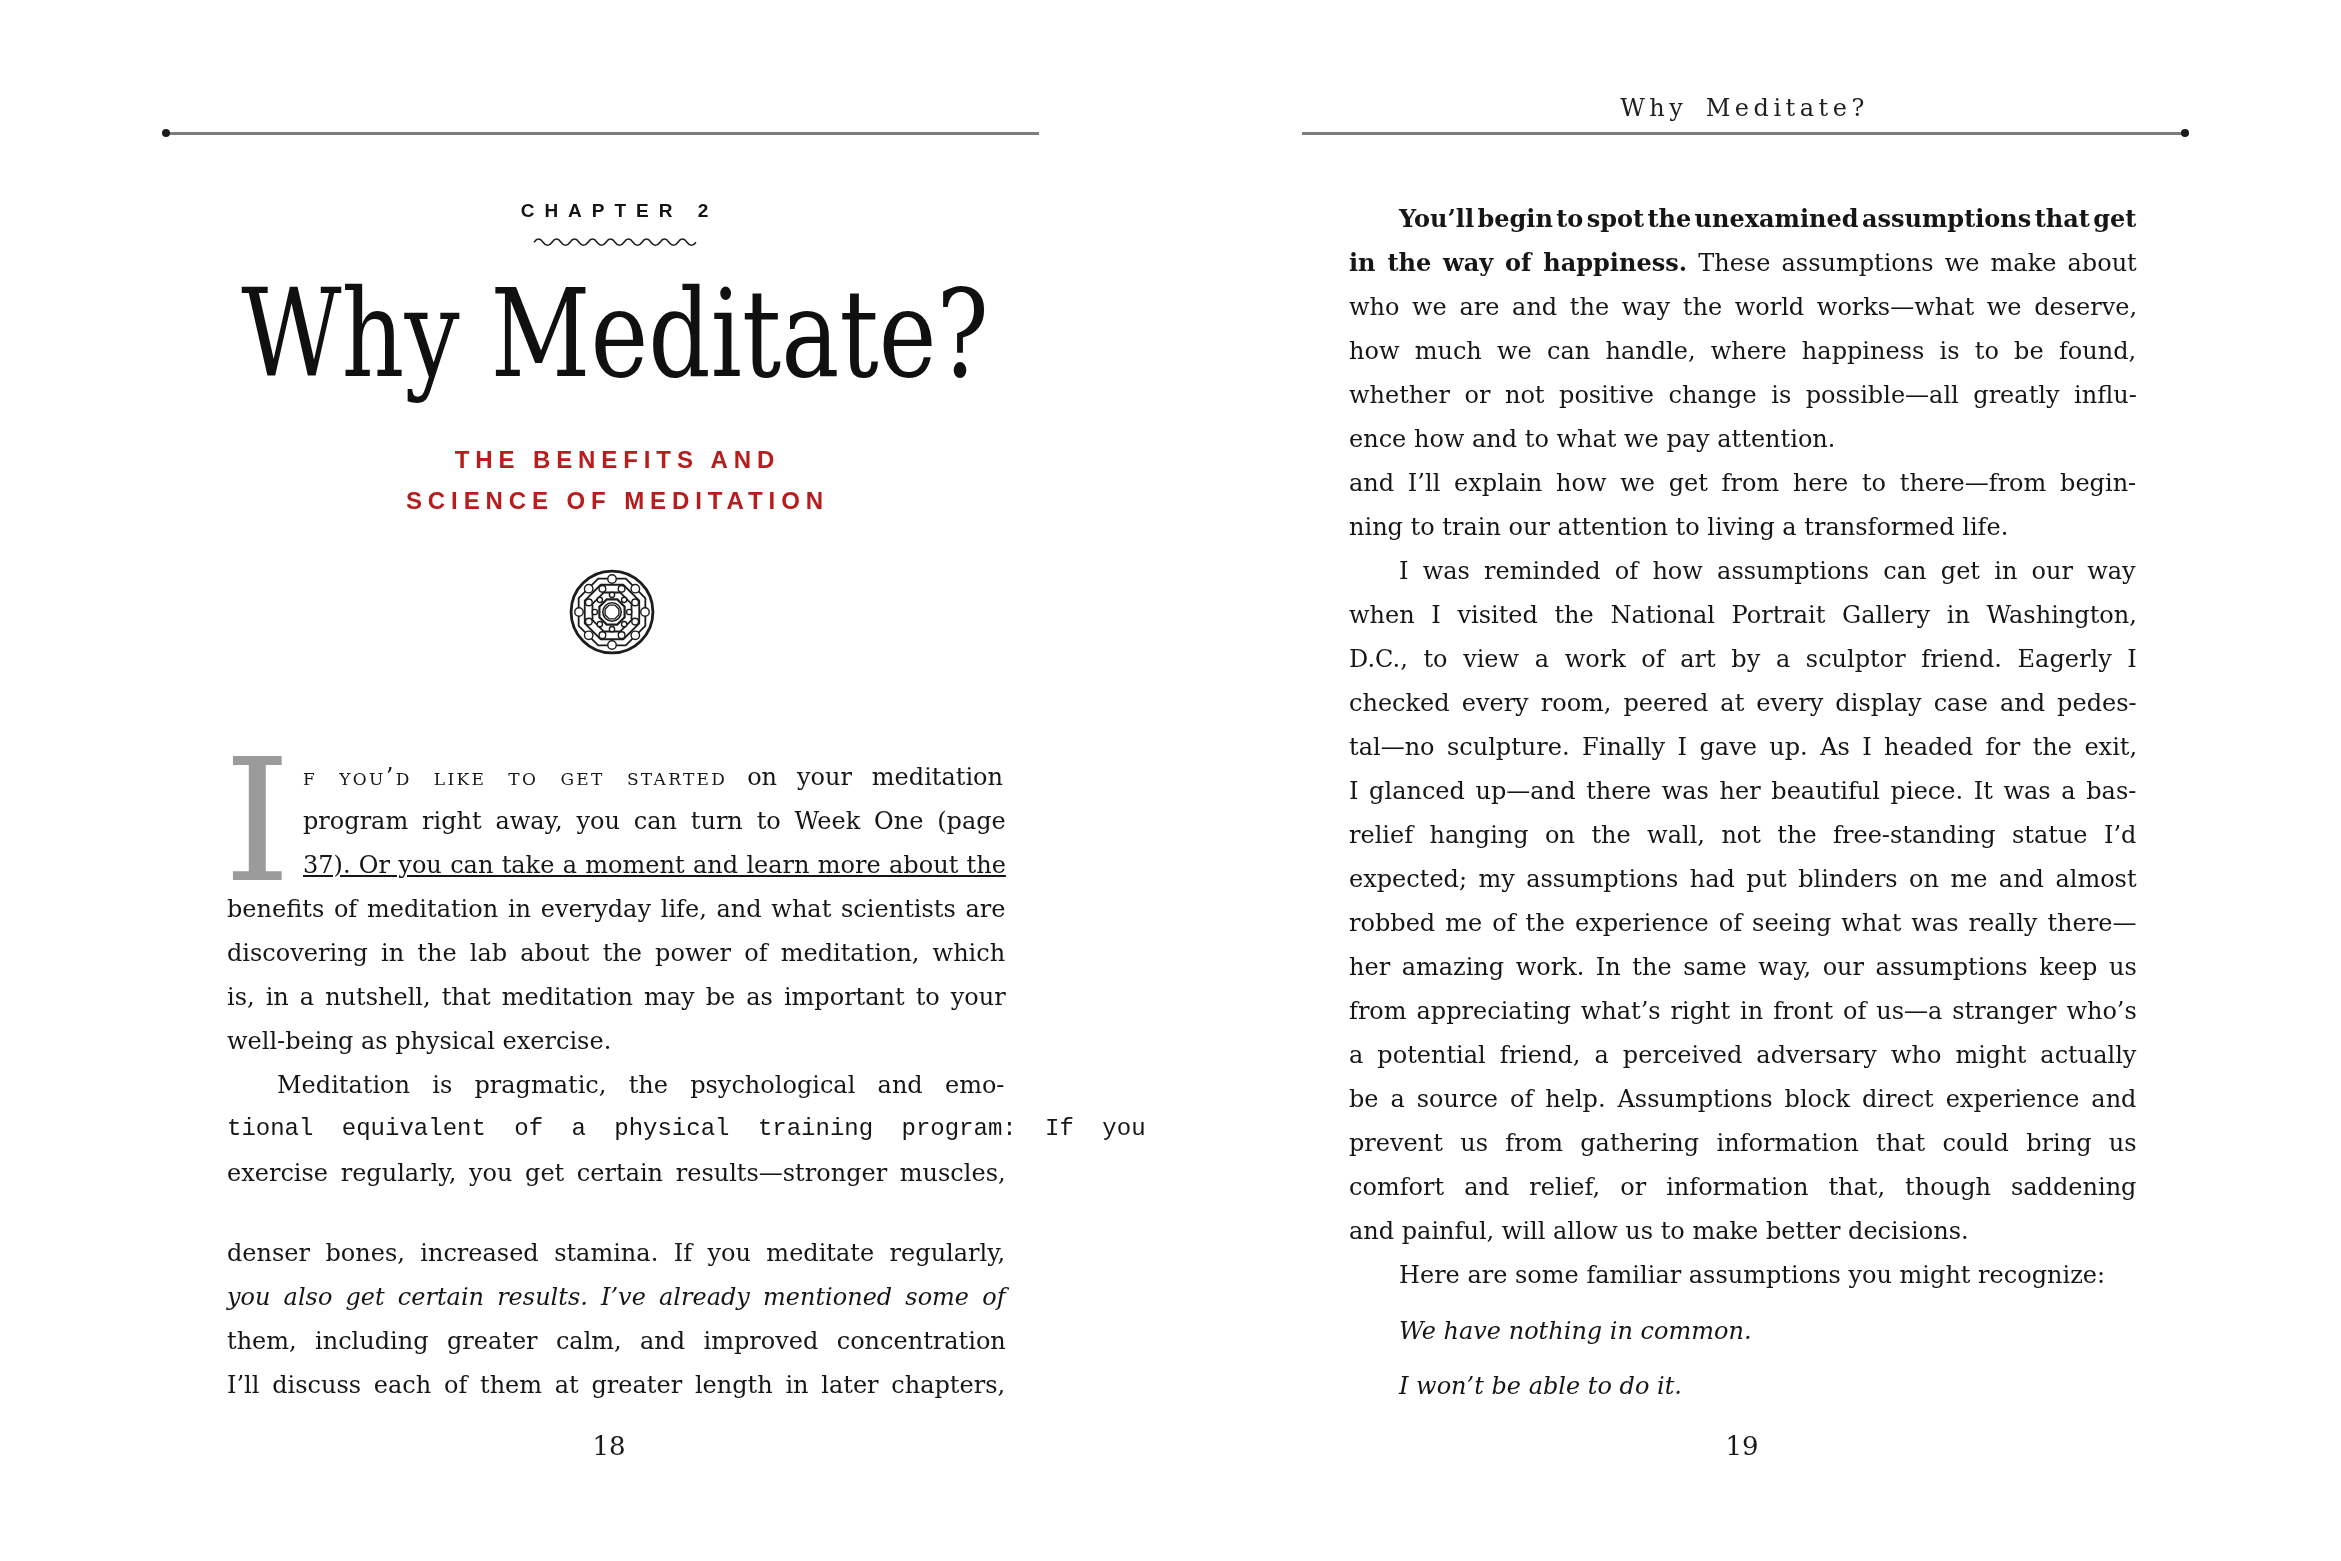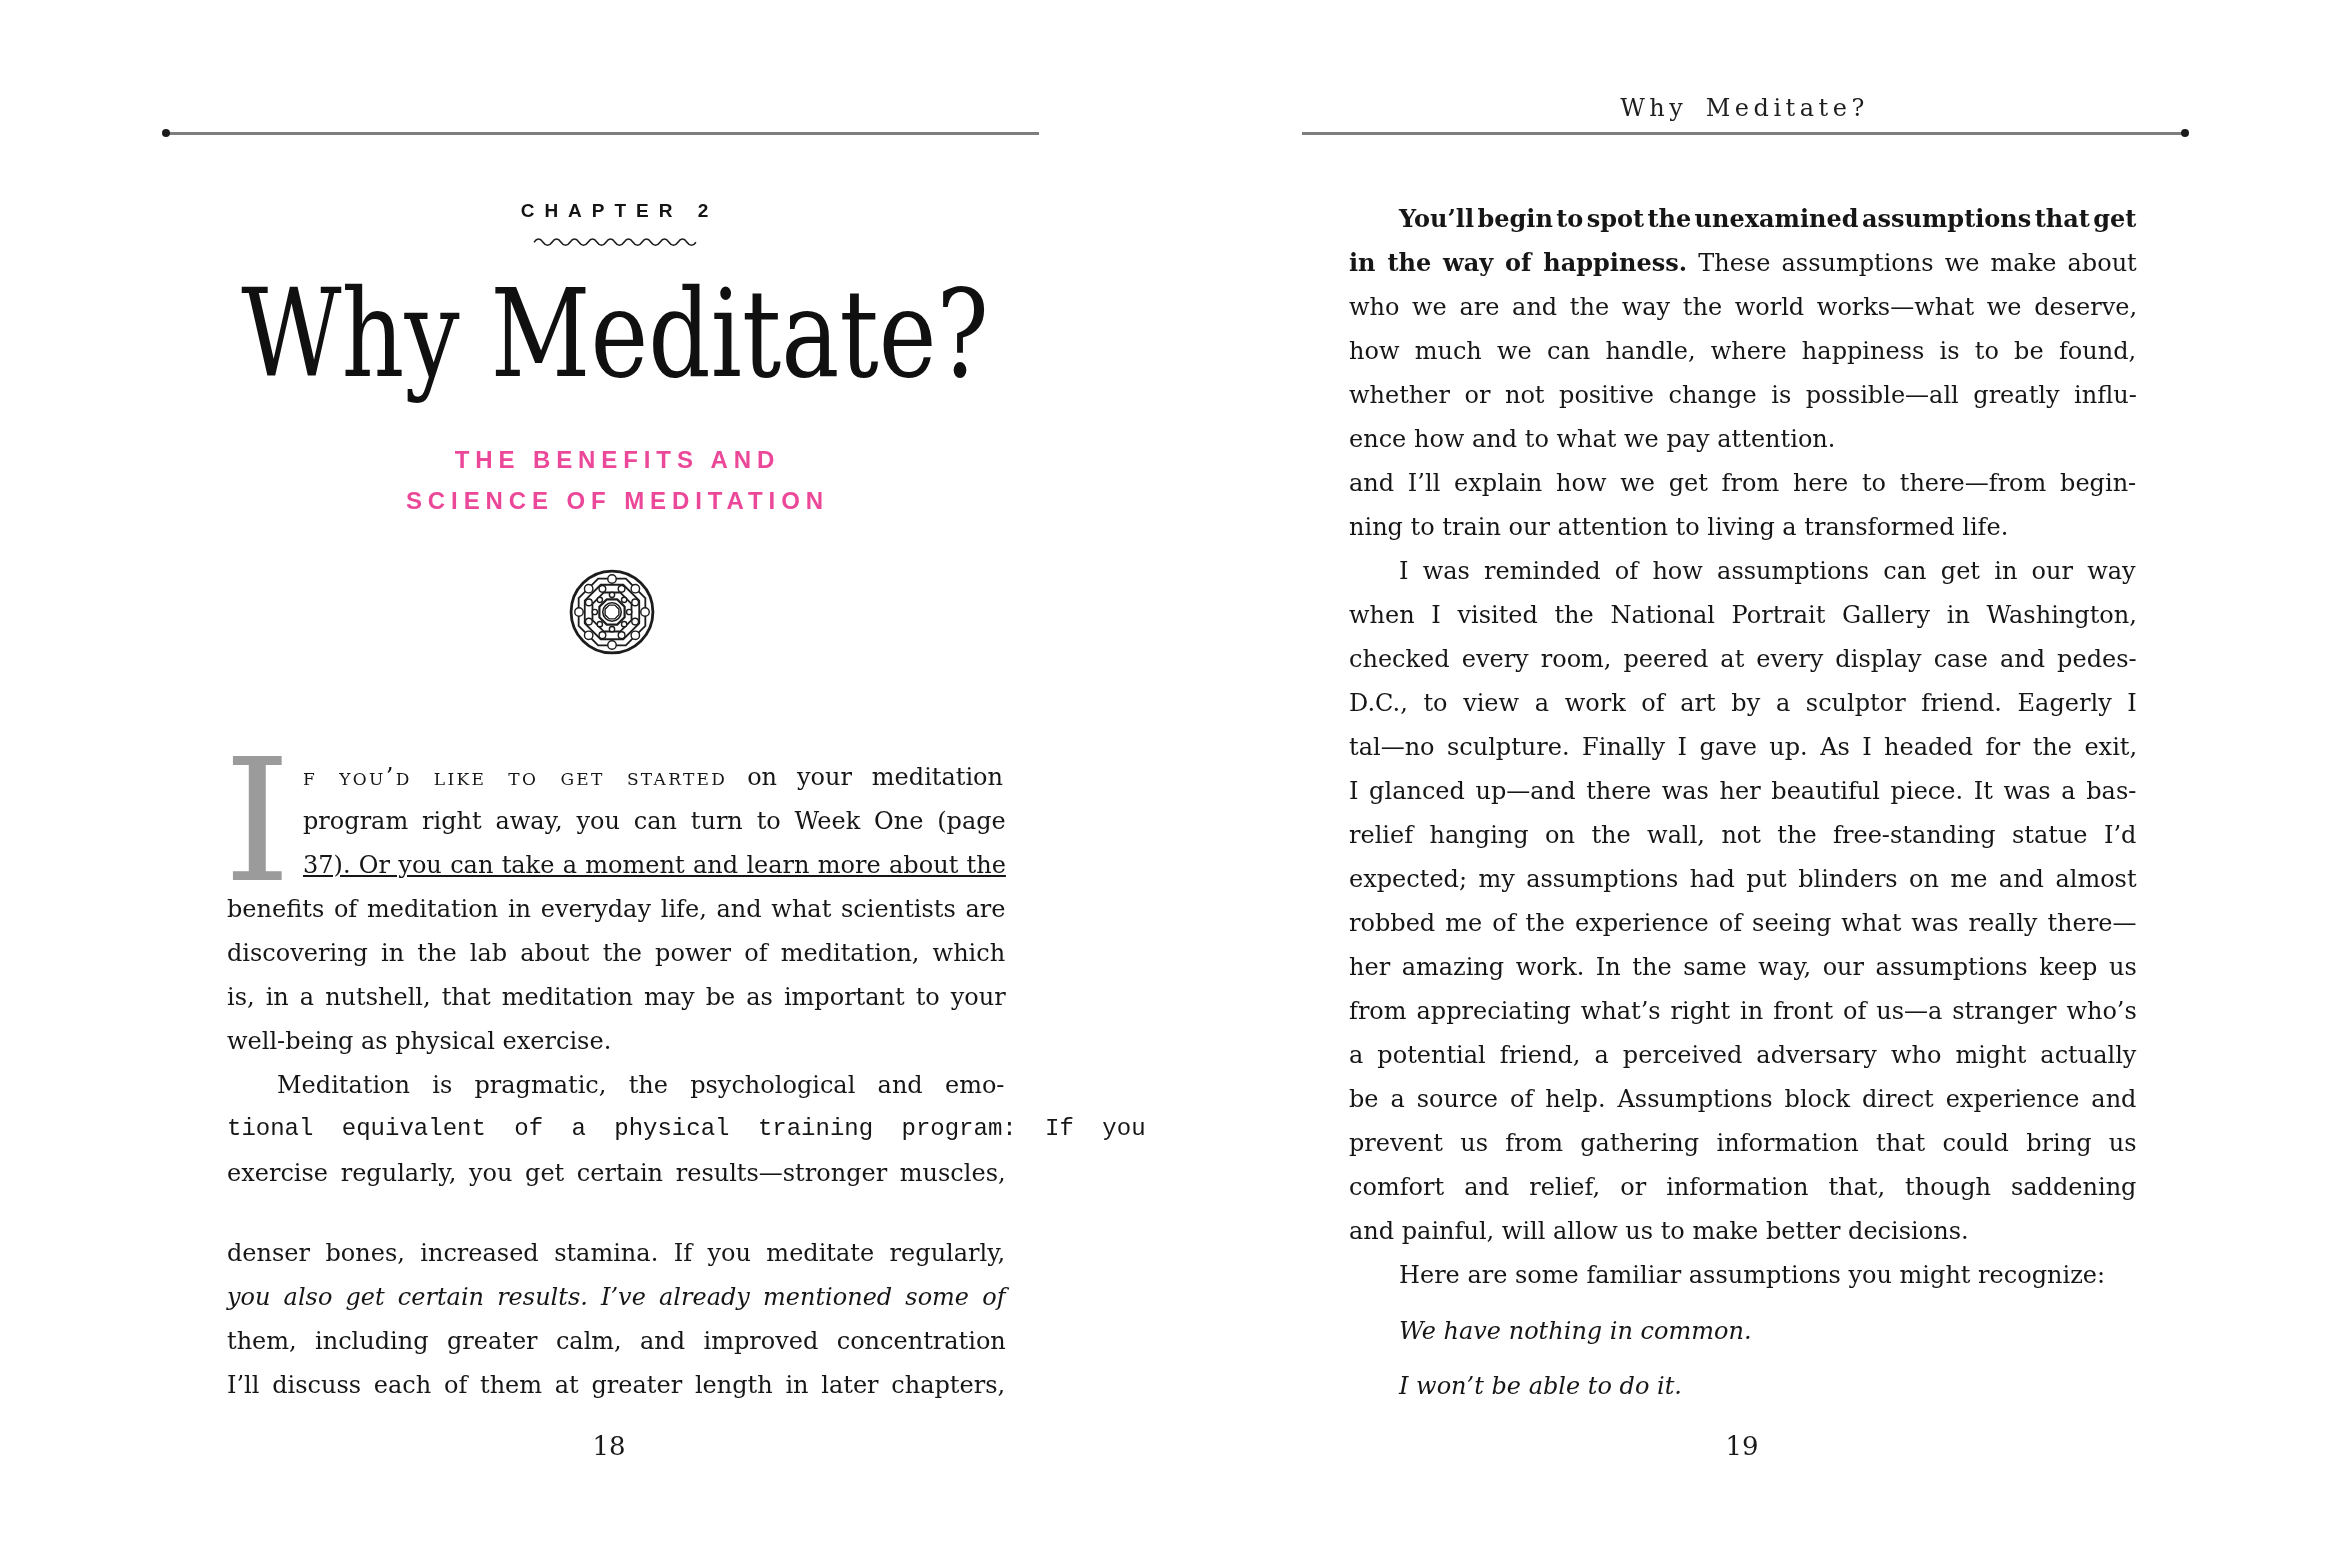--- a/index.html
+++ b/index.html
@@ -17,21 +17,21 @@
   
   .chapter-label { position:absolute; top:200px; left:227px; width:775px; text-align:center;
                    font-family:"Liberation Sans", sans-serif; font-weight:bold; font-size:19px;
                    letter-spacing:10px; text-indent:10px; color:#141414; }
   .squiggle { position:absolute; top:235px; left:531px; }
   .title { position:absolute; top:273px; left:132px; width:966px; margin:0; text-align:center;
            font-family:"DejaVu Serif", serif; font-weight:normal; font-size:122px; line-height:1;
            color:#101010; transform:scaleX(0.80); transform-origin:center top; }
   .subtitle { position:absolute; top:439px; left:227px; width:775px; text-align:center;
               font-family:"Liberation Sans", sans-serif; font-weight:bold; font-size:24px;
-              letter-spacing:5.9px; text-indent:5.9px; line-height:41px; color:#ec4899; }
+              letter-spacing:5.9px; text-indent:5.9px; line-height:41px; color:#b91c1c; }
   .ornament { position:absolute; top:568px; left:568px; }
 
   
   .running-head { position:absolute; top:94px; left:1302px; width:885px; text-align:center;
                   font-family:"DejaVu Serif", serif; font-size:24px; letter-spacing:4.5px;
                   word-spacing:6.3px; color:#1f1f1f; }
 
   
   .body { position:absolute; font-size:24px; line-height:44px; color:#161616; }
   .body-left  { left:227px;  top:755px; width:775px; }
@@ -158,22 +158,22 @@
           <div class="line" style="word-spacing: 6.9px;"><span class="t">whether or not positive change is possible—all greatly influ-</span></div>
           <div class="line para-end"><span class="t">ence how and to what we pay attention.</span></div>
         </div>
         <div class="paragraph">
           <div class="line" style="word-spacing: 6.1px;"><span class="t">and I’ll explain how we get from here to there—from begin-</span></div>
           <div class="line para-end"><span class="t">ning to train our attention to living a transformed life.</span></div>
         </div>
         <div class="paragraph">
           <div class="line indent-first" style="word-spacing: 6.6px;"><span class="t">I was reminded of how assumptions can get in our way</span></div>
           <div class="line" style="word-spacing: 9px;"><span class="t">when I visited the National Portrait Gallery in Washington,</span></div>
+          <div class="line" style="word-spacing: 8px;"><span class="t">D.C., to view a work of art by a sculptor friend. Eagerly I</span></div>
           <div class="line" style="word-spacing: 4.4px;"><span class="t">checked every room, peered at every display case and pedes-</span></div>
-          <div class="line" style="word-spacing: 8px;"><span class="t">D.C., to view a work of art by a sculptor friend. Eagerly I</span></div>
           <div class="line" style="word-spacing: 4.8px;"><span class="t">tal—no sculpture. Finally I gave up. As I headed for the exit,</span></div>
           <div class="line" style="word-spacing: 3px;"><span class="t">I glanced up—and there was her beautiful piece. It was a bas-</span></div>
           <div class="line" style="word-spacing: 8.8px;"><span class="t">relief hanging on the wall, not the free-standing statue I’d</span></div>
           <div class="line" style="word-spacing: 3.8px;"><span class="t">expected; my assumptions had put blinders on me and almost</span></div>
           <div class="line" style="word-spacing: 2.4px;"><span class="t">robbed me of the experience of seeing what was really there—</span></div>
           <div class="line" style="word-spacing: 3.9px;"><span class="t">her amazing work. In the same way, our assumptions keep us</span></div>
           <div class="line" style="word-spacing: 2.3px;"><span class="t">from appreciating what’s right in front of us—a stranger who’s</span></div>
           <div class="line" style="word-spacing: 6.4px;"><span class="t">a potential friend, a perceived adversary who might actually</span></div>
           <div class="line" style="word-spacing: 4.3px;"><span class="t">be a source of help. Assumptions block direct experience and</span></div>
           <div class="line" style="word-spacing: 9.7px;"><span class="t">prevent us from gathering information that could bring us</span></div>

